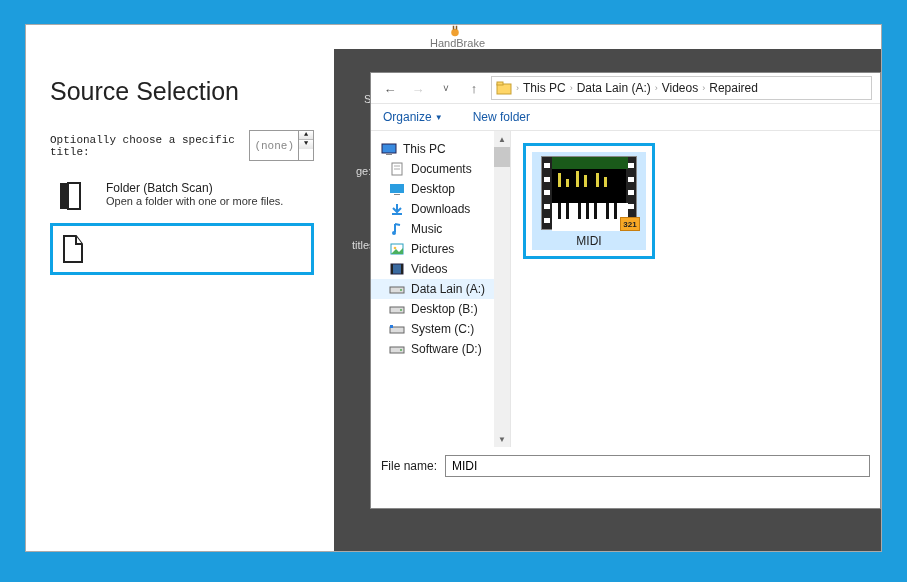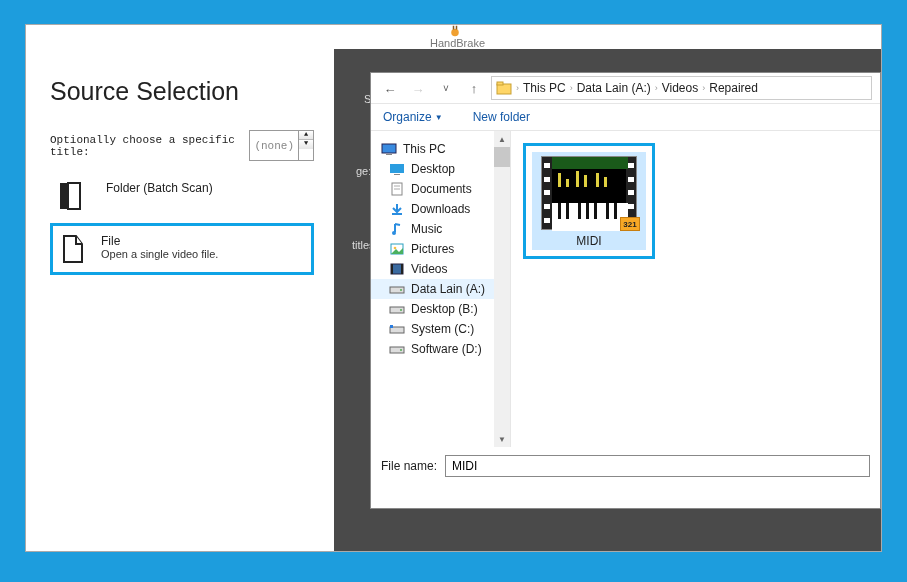--- a/index.html
+++ b/index.html
@@ -339,32 +339,29 @@
       </div>
 
 
       <div class="source-item">
         <svg class="src-icon" viewBox="0 0 24 30">
           <rect class="folder-icon-svg" x="2" y="2" width="8" height="26" fill="#222"></rect>
           <rect x="10" y="2" width="12" height="26" fill="none" stroke="#222" stroke-width="2"></rect>
         </svg>
         <div>
           <div class="src-title">Folder (Batch Scan)</div>
+          <div class="src-desc">Open a folder with one or more files.</div>
         </div>
       </div>
 
       <div class="highlight-file">
         <svg class="src-icon" viewBox="0 0 24 30">
           <path class="file-icon-svg" d="M3 2 L15 2 L21 10 L21 28 L3 28 Z"></path>
           <path class="file-icon-svg" d="M15 2 L15 10 L21 10"></path>
         </svg>
-        <div>
-          <div class="src-title">File</div>
-          <div class="src-desc">Open a single video file.</div>
-        </div>
       </div>
     </div>
 
     <div class="dim-area">
       <span class="dim-label" style="top:44px; left:30px;">Sta</span>
       <span class="dim-label" style="top:116px; left:22px;">ge:</span>
       <span class="dim-btn" style="top:144px; left:42px;">▶</span>
       <span class="dim-label" style="top:190px; left:18px;">titles</span>
     </div>
   </div>
@@ -413,32 +410,32 @@
     <div class="fd-tree" style="position:relative">
       <div class="tree-item root">
         <svg class="tree-icon" viewBox="0 0 16 14">
             <rect x="1" y="2" width="14" height="9" fill="#3a8be0" stroke="#225"></rect>
             <rect x="5" y="12" width="6" height="1" fill="#888"></rect>
           </svg>
         <span>This PC</span>
       </div>
       <div class="tree-item">
         <svg class="tree-icon" viewBox="0 0 16 14">
-            <rect x="1" y="2" width="14" height="9" fill="#2a9de0"></rect>
-            <rect x="5" y="12" width="6" height="1" fill="#888"></rect>
-          </svg>
-        <span>Desktop</span>
-      </div>
-      <div class="tree-item">
-        <svg class="tree-icon" viewBox="0 0 16 14">
             <rect x="3" y="1" width="10" height="12" fill="#fff" stroke="#888"></rect>
             <line x1="5" y1="4" x2="11" y2="4" stroke="#aaa"></line>
             <line x1="5" y1="7" x2="11" y2="7" stroke="#aaa"></line>
           </svg>
         <span>Documents</span>
+      </div>
+      <div class="tree-item">
+        <svg class="tree-icon" viewBox="0 0 16 14">
+            <rect x="1" y="2" width="14" height="9" fill="#2a9de0"></rect>
+            <rect x="5" y="12" width="6" height="1" fill="#888"></rect>
+          </svg>
+        <span>Desktop</span>
       </div>
       <div class="tree-item">
         <svg class="tree-icon" viewBox="0 0 16 14">
             <path d="M8 2 L8 9 M4 6 L8 10 L12 6" stroke="#2a8de0" stroke-width="2" fill="none"></path>
             <line x1="3" y1="12" x2="13" y2="12" stroke="#2a8de0" stroke-width="2"></line>
           </svg>
         <span>Downloads</span>
       </div>
       <div class="tree-item">
         <svg class="tree-icon" viewBox="0 0 16 14">

